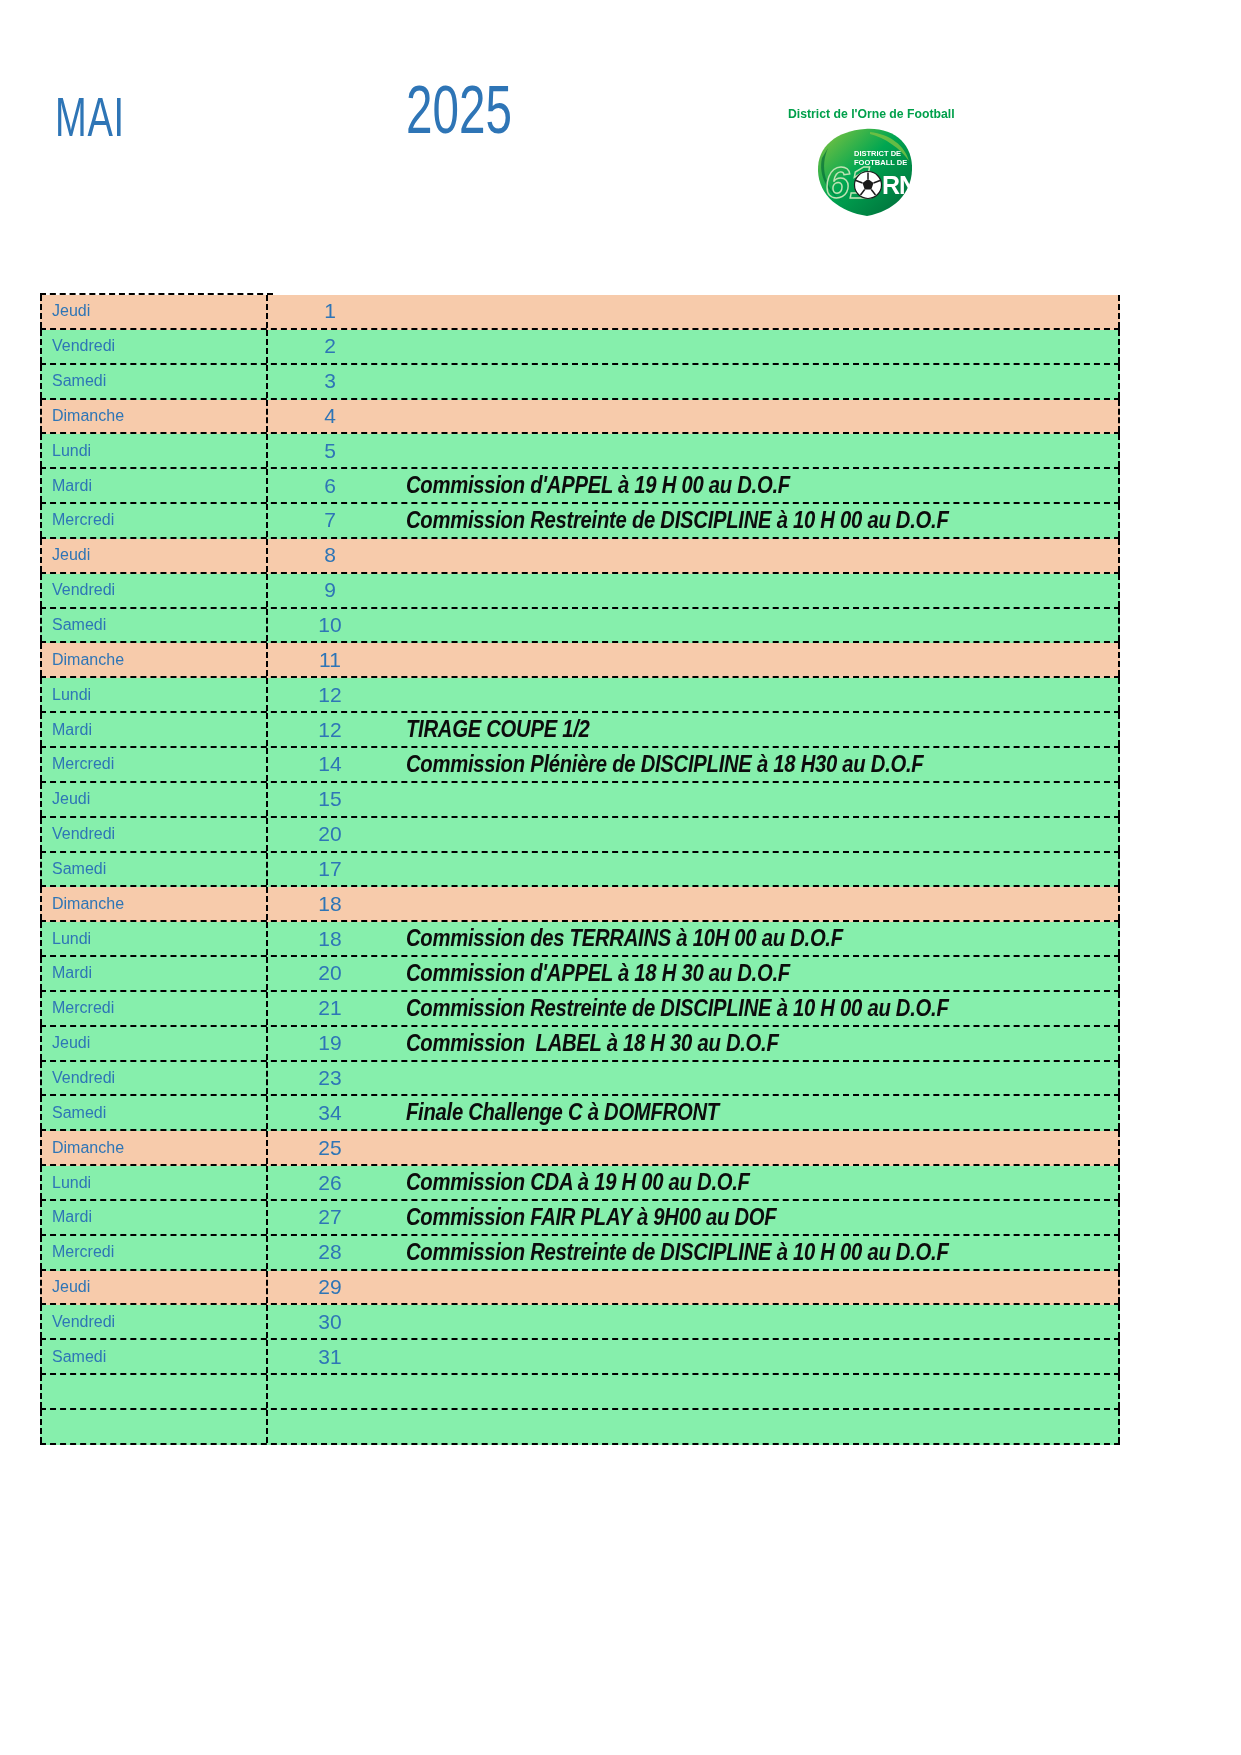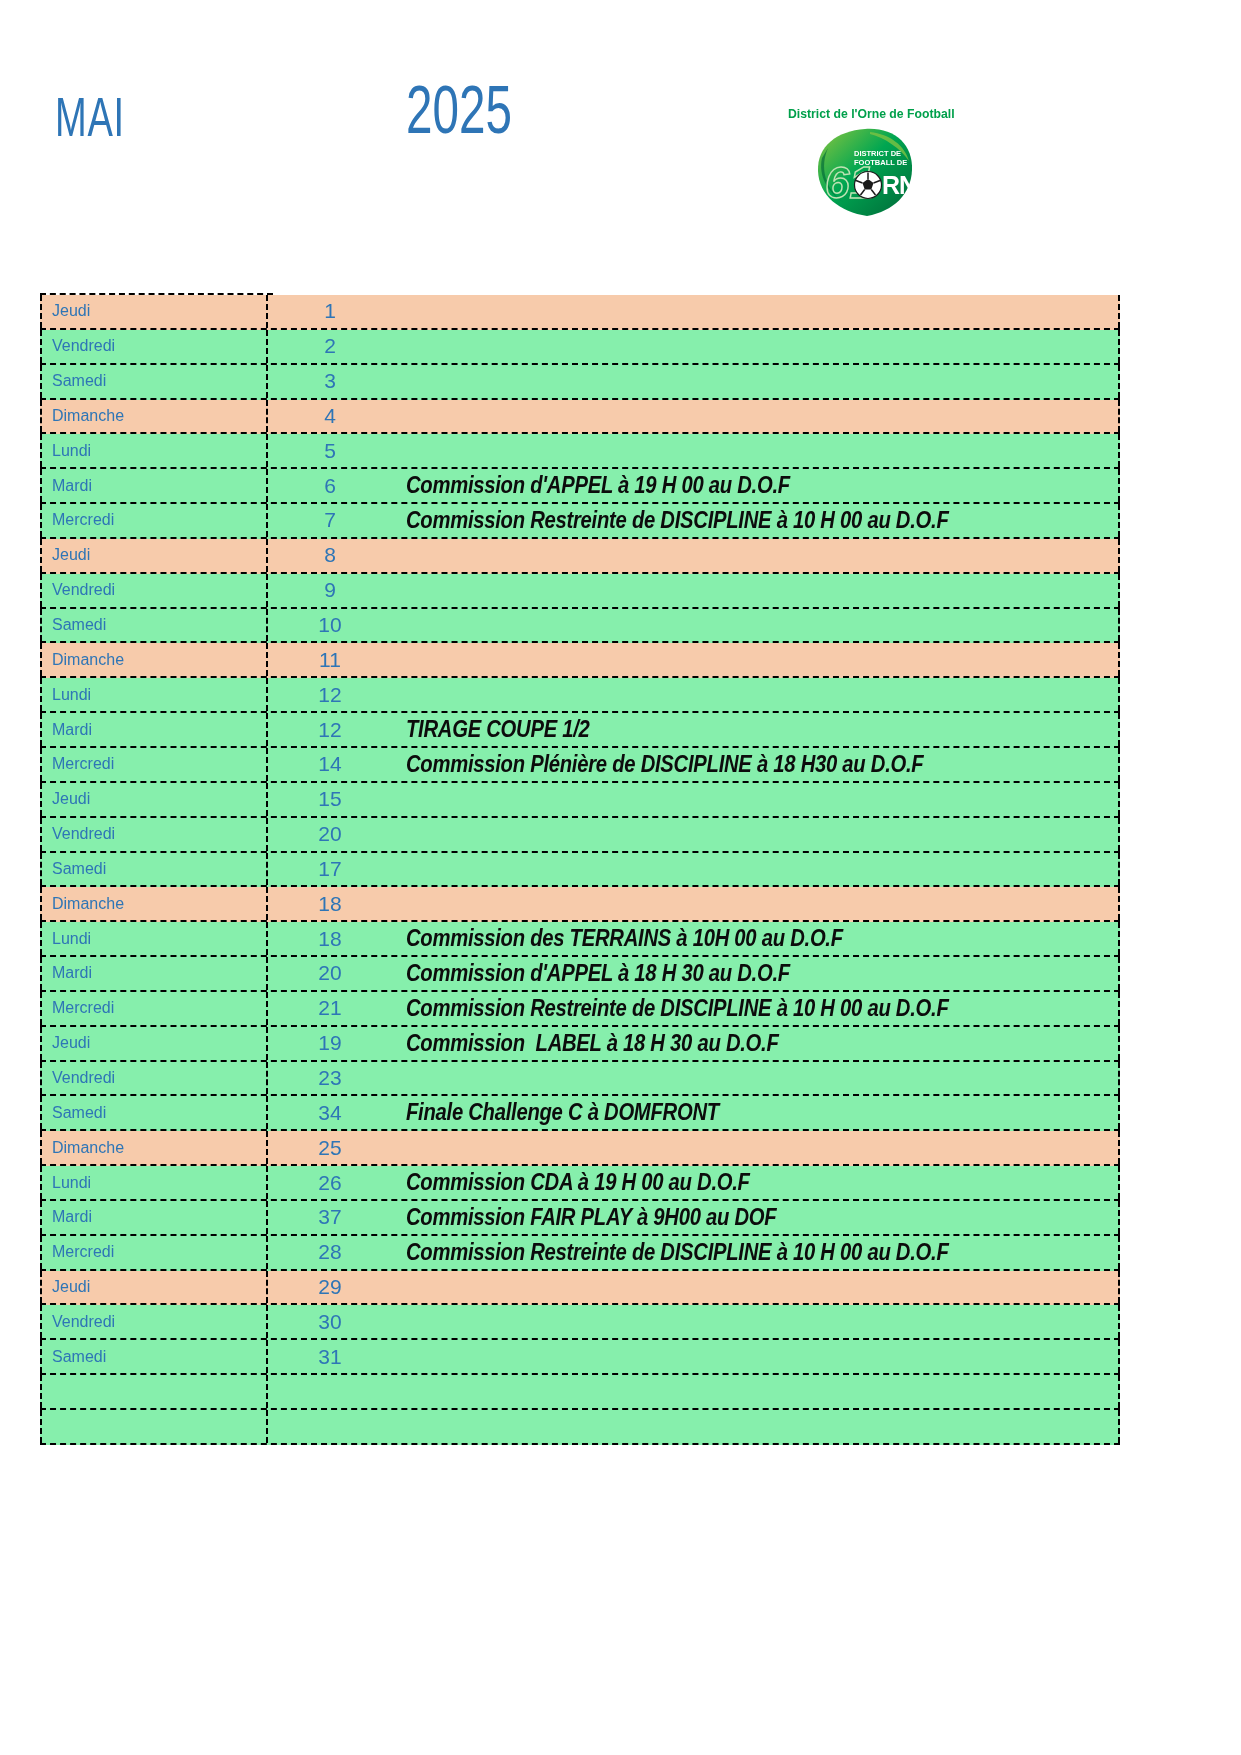--- a/index.html
+++ b/index.html
@@ -318,21 +318,21 @@
   <div class="row">
     <div class="cell cell-day">Lundi</div>
     <div class="cell cell-date">26</div>
     <div class="cell cell-event">
       <span class="event-text">Commission CDA à 19 H 00 au D.O.F</span>
     </div>
   </div>
 
   <div class="row">
     <div class="cell cell-day">Mardi</div>
-    <div class="cell cell-date">37</div>
+    <div class="cell cell-date">27</div>
     <div class="cell cell-event">
       <span class="event-text">Commission FAIR PLAY à 9H00 au DOF</span>
     </div>
   </div>
 
   <div class="row">
     <div class="cell cell-day">Mercredi</div>
     <div class="cell cell-date">28</div>
     <div class="cell cell-event">
       <span class="event-text">Commission Restreinte de DISCIPLINE à 10 H 00 au D.O.F</span>

